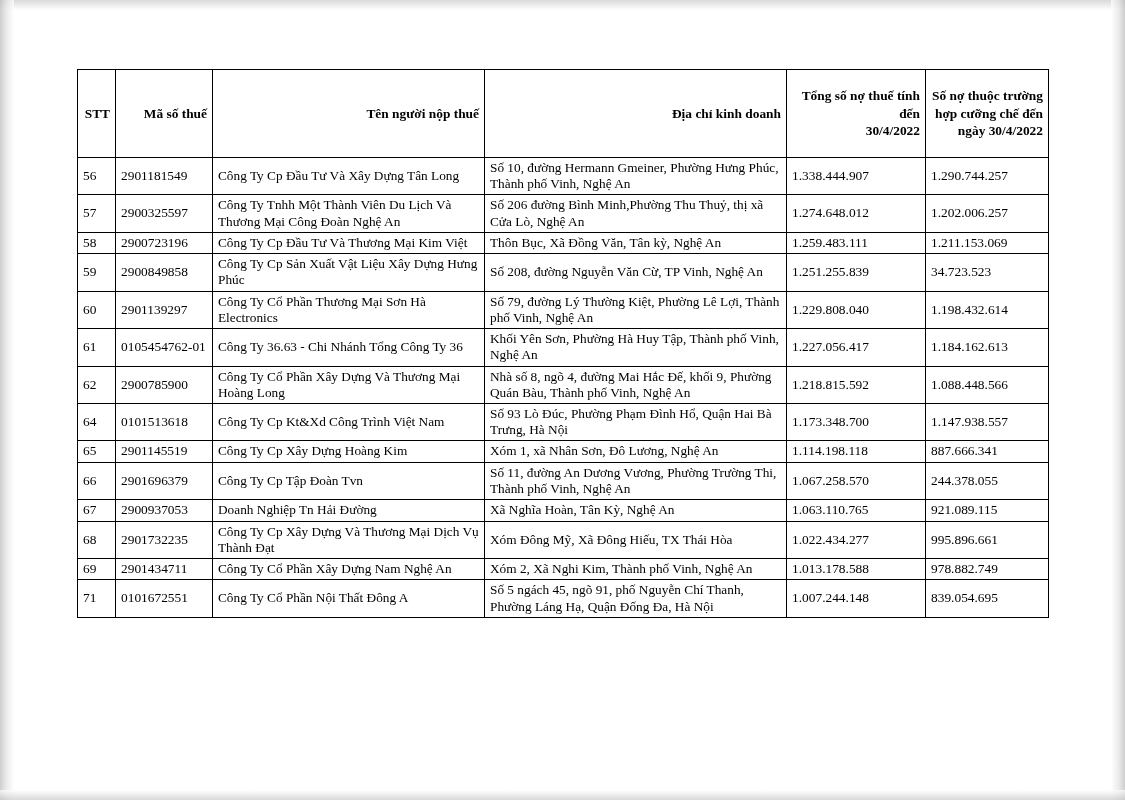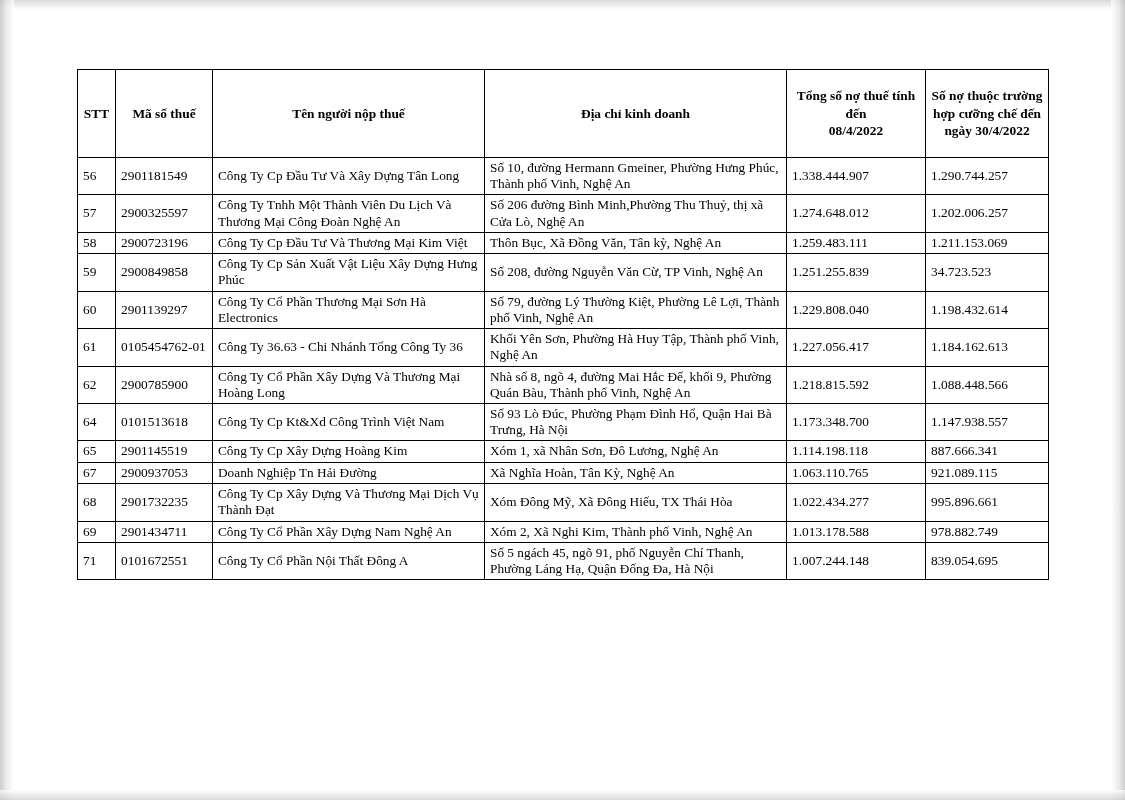--- a/index.html
+++ b/index.html
@@ -66,21 +66,21 @@
     line-height: 1.22;
   }
   table.debt-table td,
   table.debt-table th {
     border: 1.4px solid #000000;
     padding: 2px 5px;
     vertical-align: middle;
     box-sizing: border-box;
   }
   thead th {
-    text-align: center;
+    text-align: right;
     font-weight: bold;
     font-size: 13.4px;
     height: 88px;
     padding: 3px 4px;
     line-height: 1.3;
   }
 
   
   col.c-stt    { width: 38px; }
   col.c-mst    { width: 97px; }
@@ -131,21 +131,21 @@
       </colgroup>
       <thead>
         <tr>
           <th>STT</th>
           <th>Mã số thuế</th>
           <th>Tên người nộp thuế</th>
           <th>Địa chỉ kinh doanh</th>
           <th>
             <span>Tổng số nợ thuế tính</span><br>
             <span>đến</span><br>
-            <span>08/4/2022</span>
+            <span>30/4/2022</span>
           </th>
           <th>
             <span>Số nợ thuộc trường</span><br>
             <span>hợp cưỡng chế đến</span><br>
             <span>ngày 30/4/2022</span>
           </th>
         </tr>
       </thead>
       <tbody id="table-body">
           <tr>
@@ -214,20 +214,28 @@
           </tr>
           <tr>
             <td class="stt">65</td>
             <td class="mst">2901145519</td>
             <td class="name">Công Ty Cp Xây Dựng Hoàng Kim</td>
             <td class="addr">Xóm 1, xã Nhân Sơn, Đô Lương, Nghệ An</td>
             <td class="num">1.114.198.118</td>
             <td class="num">887.666.341</td>
           </tr>
           <tr>
+            <td class="stt">66</td>
+            <td class="mst">2901696379</td>
+            <td class="name">Công Ty Cp Tập Đoàn Tvn</td>
+            <td class="addr">Số 11, đường An Dương Vương, Phường Trường Thi, Thành phố Vinh, Nghệ An</td>
+            <td class="num">1.067.258.570</td>
+            <td class="num">244.378.055</td>
+          </tr>
+          <tr>
             <td class="stt">67</td>
             <td class="mst">2900937053</td>
             <td class="name">Doanh Nghiệp Tn Hải Đường</td>
             <td class="addr">Xã Nghĩa Hoàn, Tân Kỳ, Nghệ An</td>
             <td class="num">1.063.110.765</td>
             <td class="num">921.089.115</td>
           </tr>
           <tr>
             <td class="stt">68</td>
             <td class="mst">2901732235</td>

